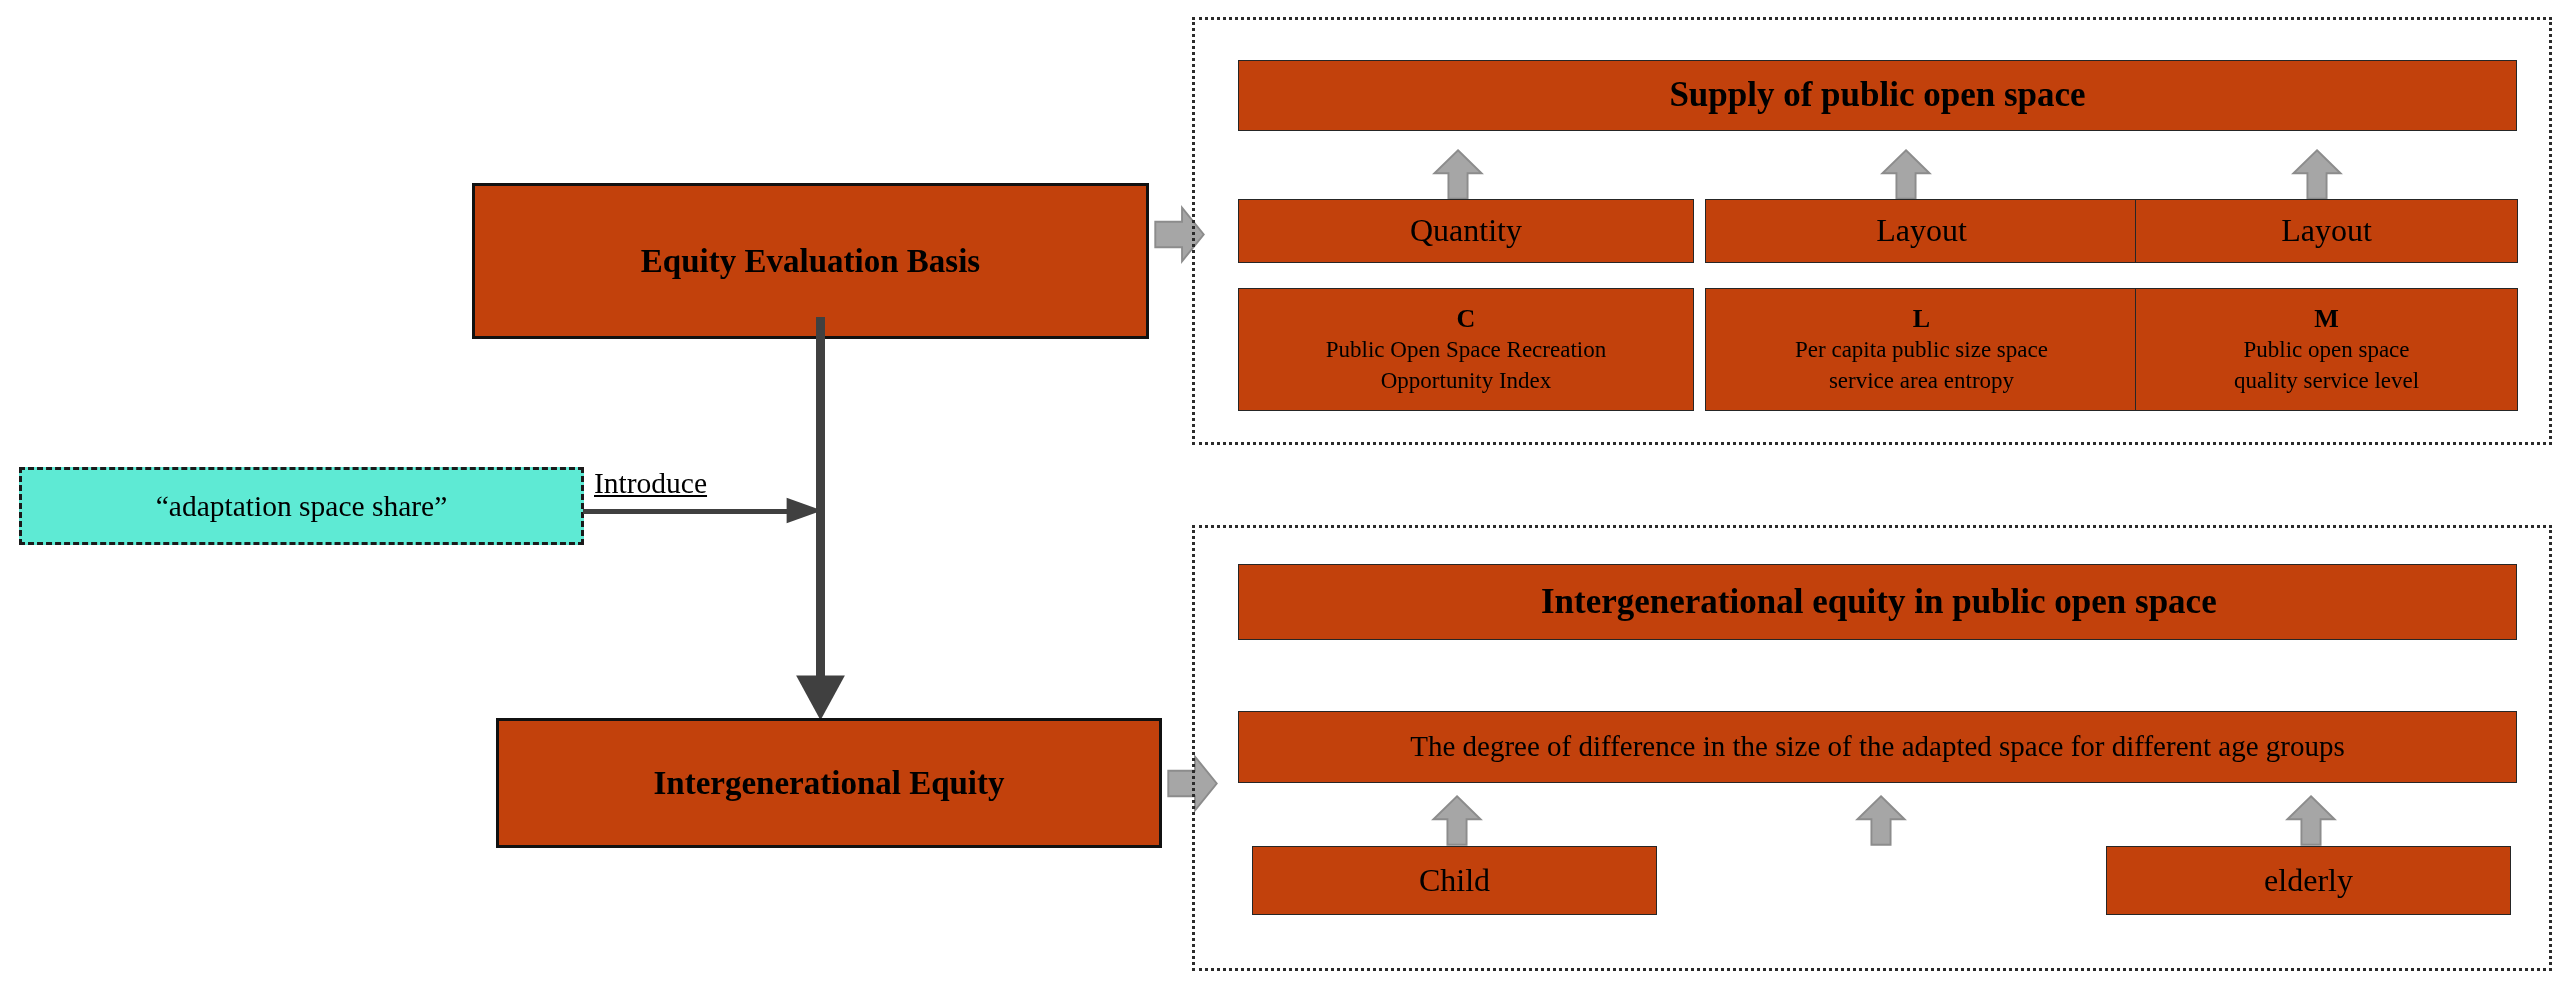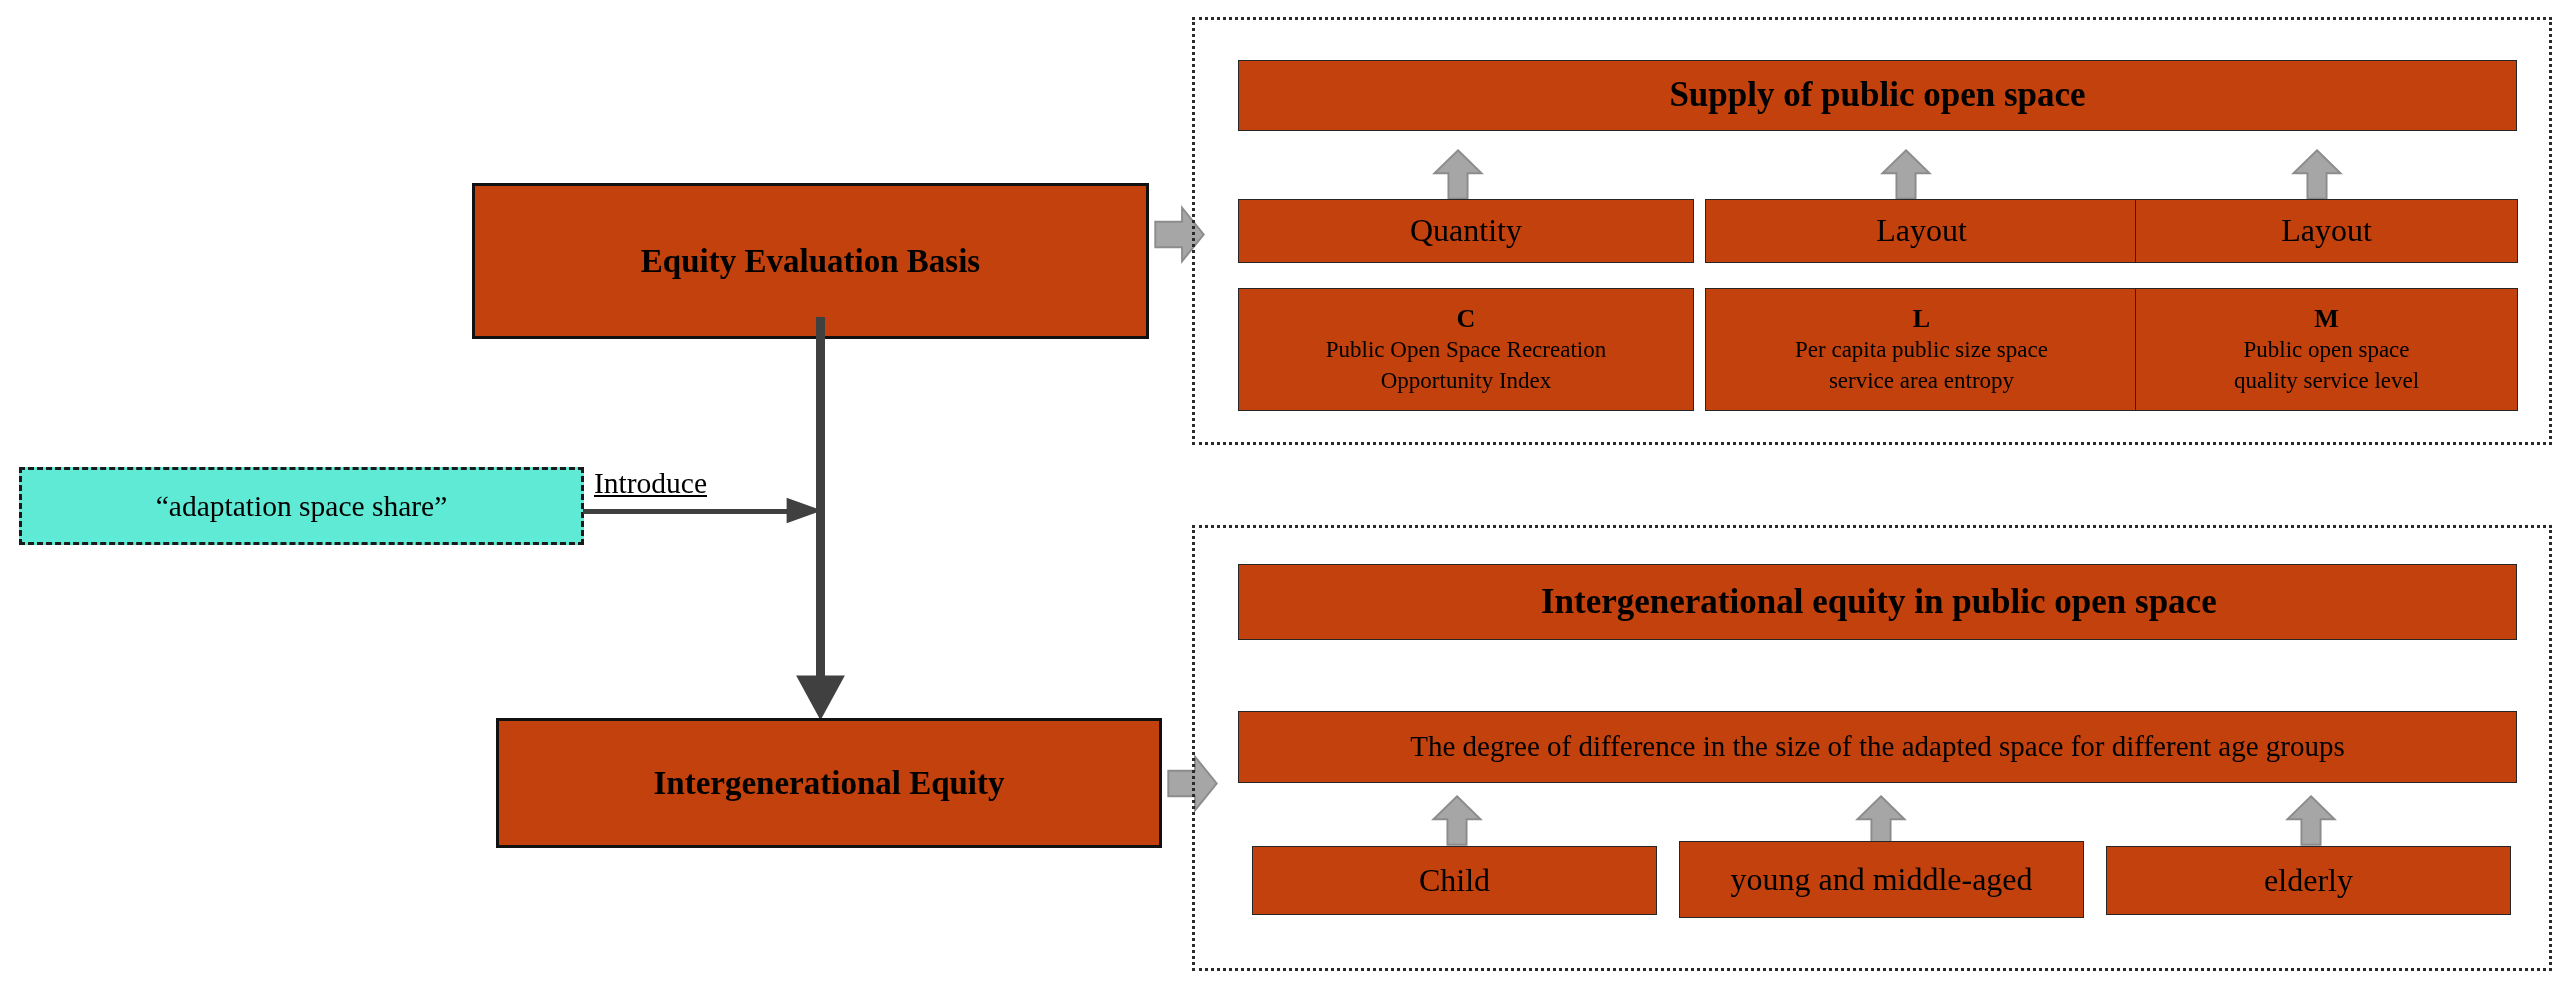--- a/index.html
+++ b/index.html
@@ -167,21 +167,18 @@
   </div>
   <div class="arrow-up" style="left:2286px;top:795px;width:50px;height:51px;">
     <svg width="50" height="51" viewBox="0 0 78 80">
       <polygon points="39,2 76,38 54,38 54,78 24,78 24,38 2,38" fill="#a6a6a6" stroke="#8c8c8c" stroke-width="3"></polygon>
     </svg>
   </div>
 
   <div class="box t-mid" style="left:1252px;top:846px;width:405px;height:69px;">
     <span>Child</span>
   </div>
-  <div class="box t-mid" style="left:1679px;top:841px;width:405px;height:77px;">
-    <span>young and middle-aged</span>
-  </div>
   <div class="box t-mid" style="left:2106px;top:846px;width:405px;height:69px;">
     <span>elderly</span>
   </div>
 
 </div>
 
 
 </body></html>

